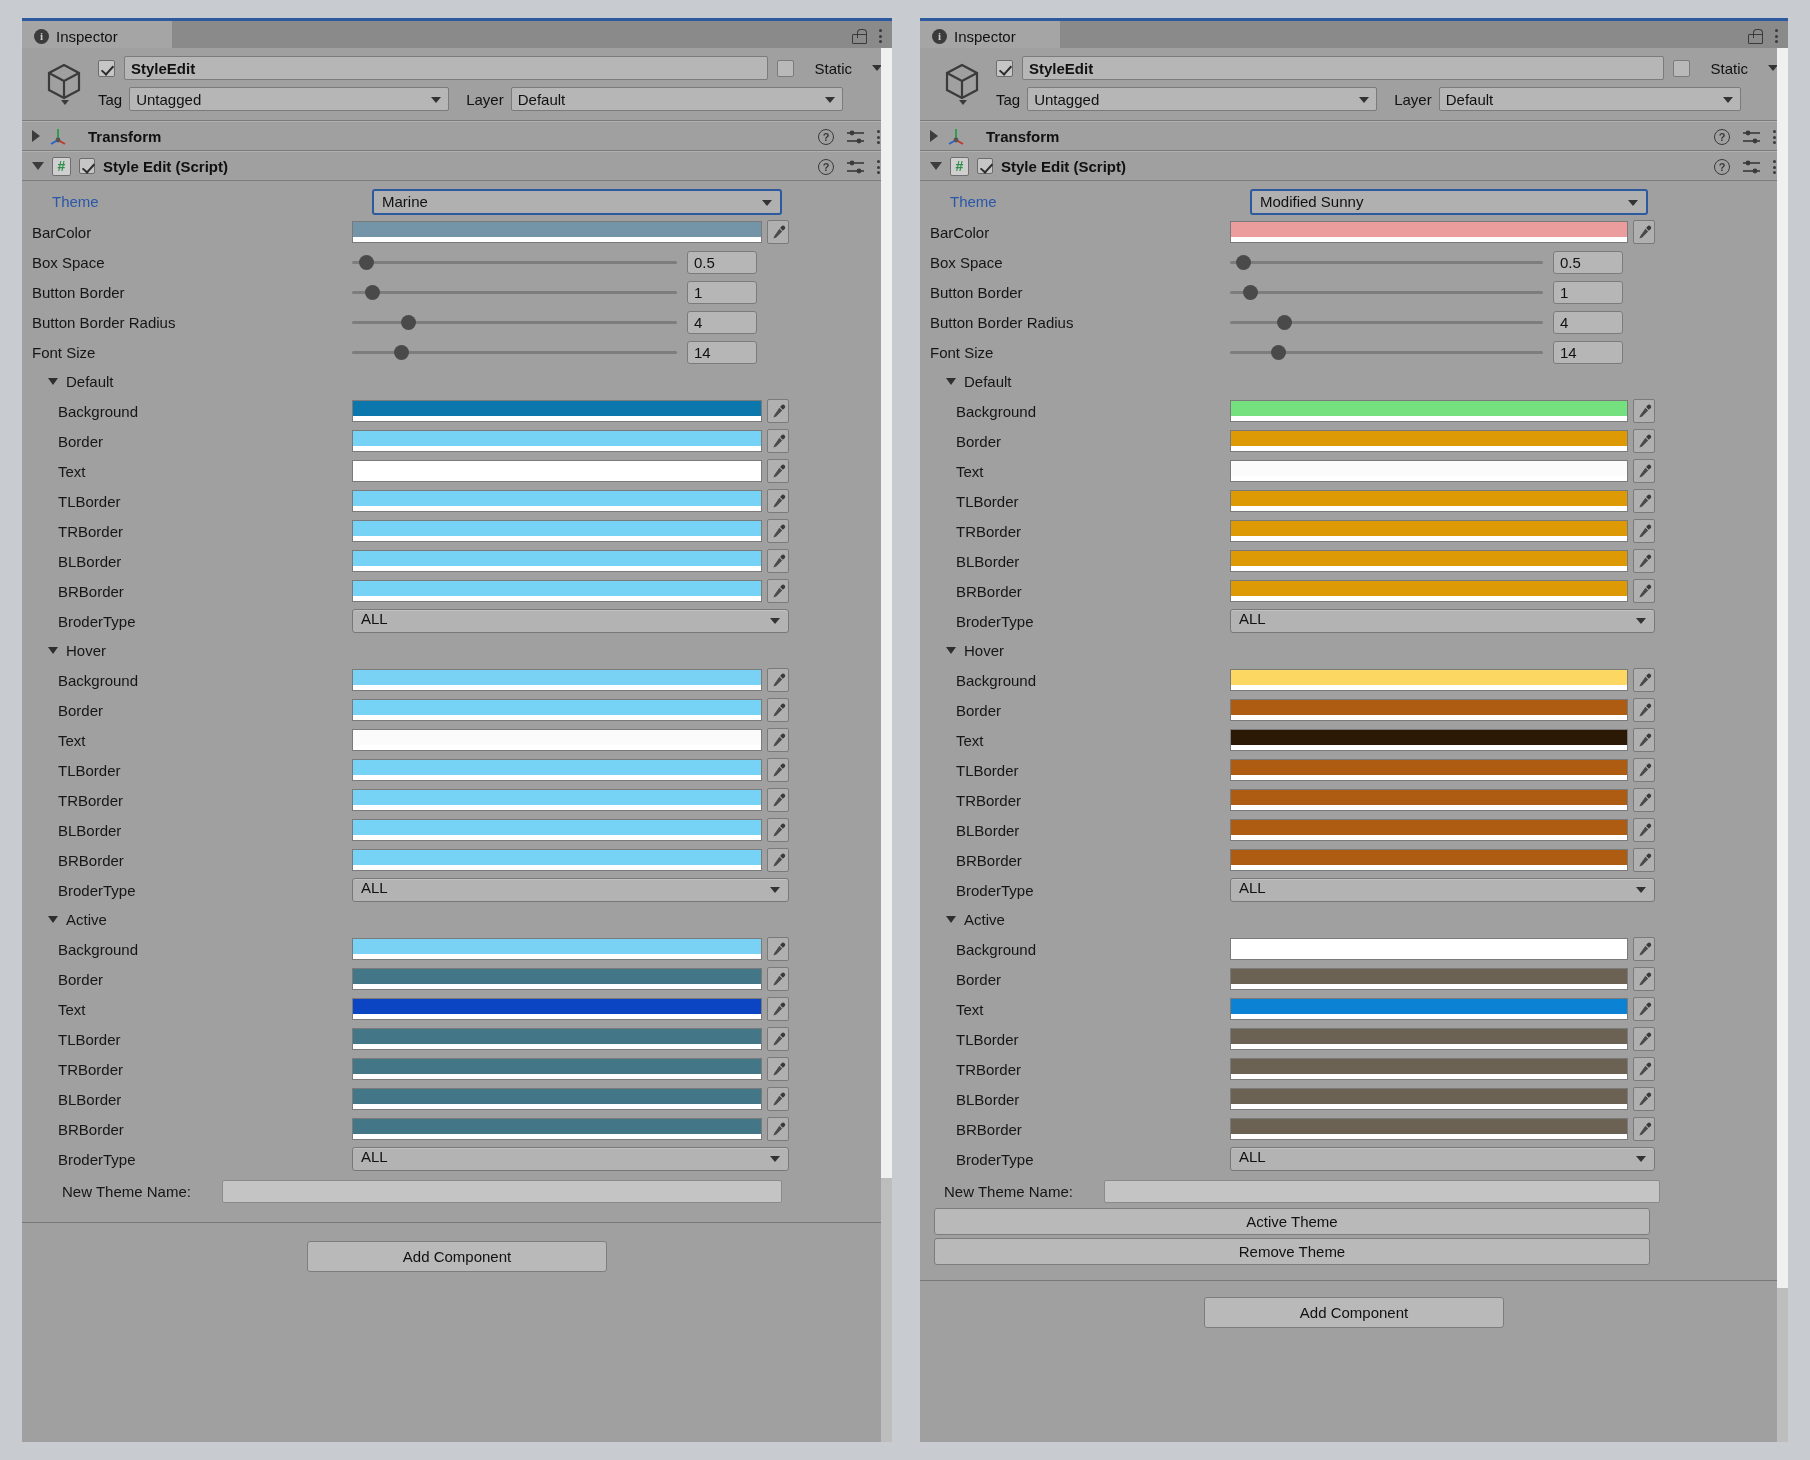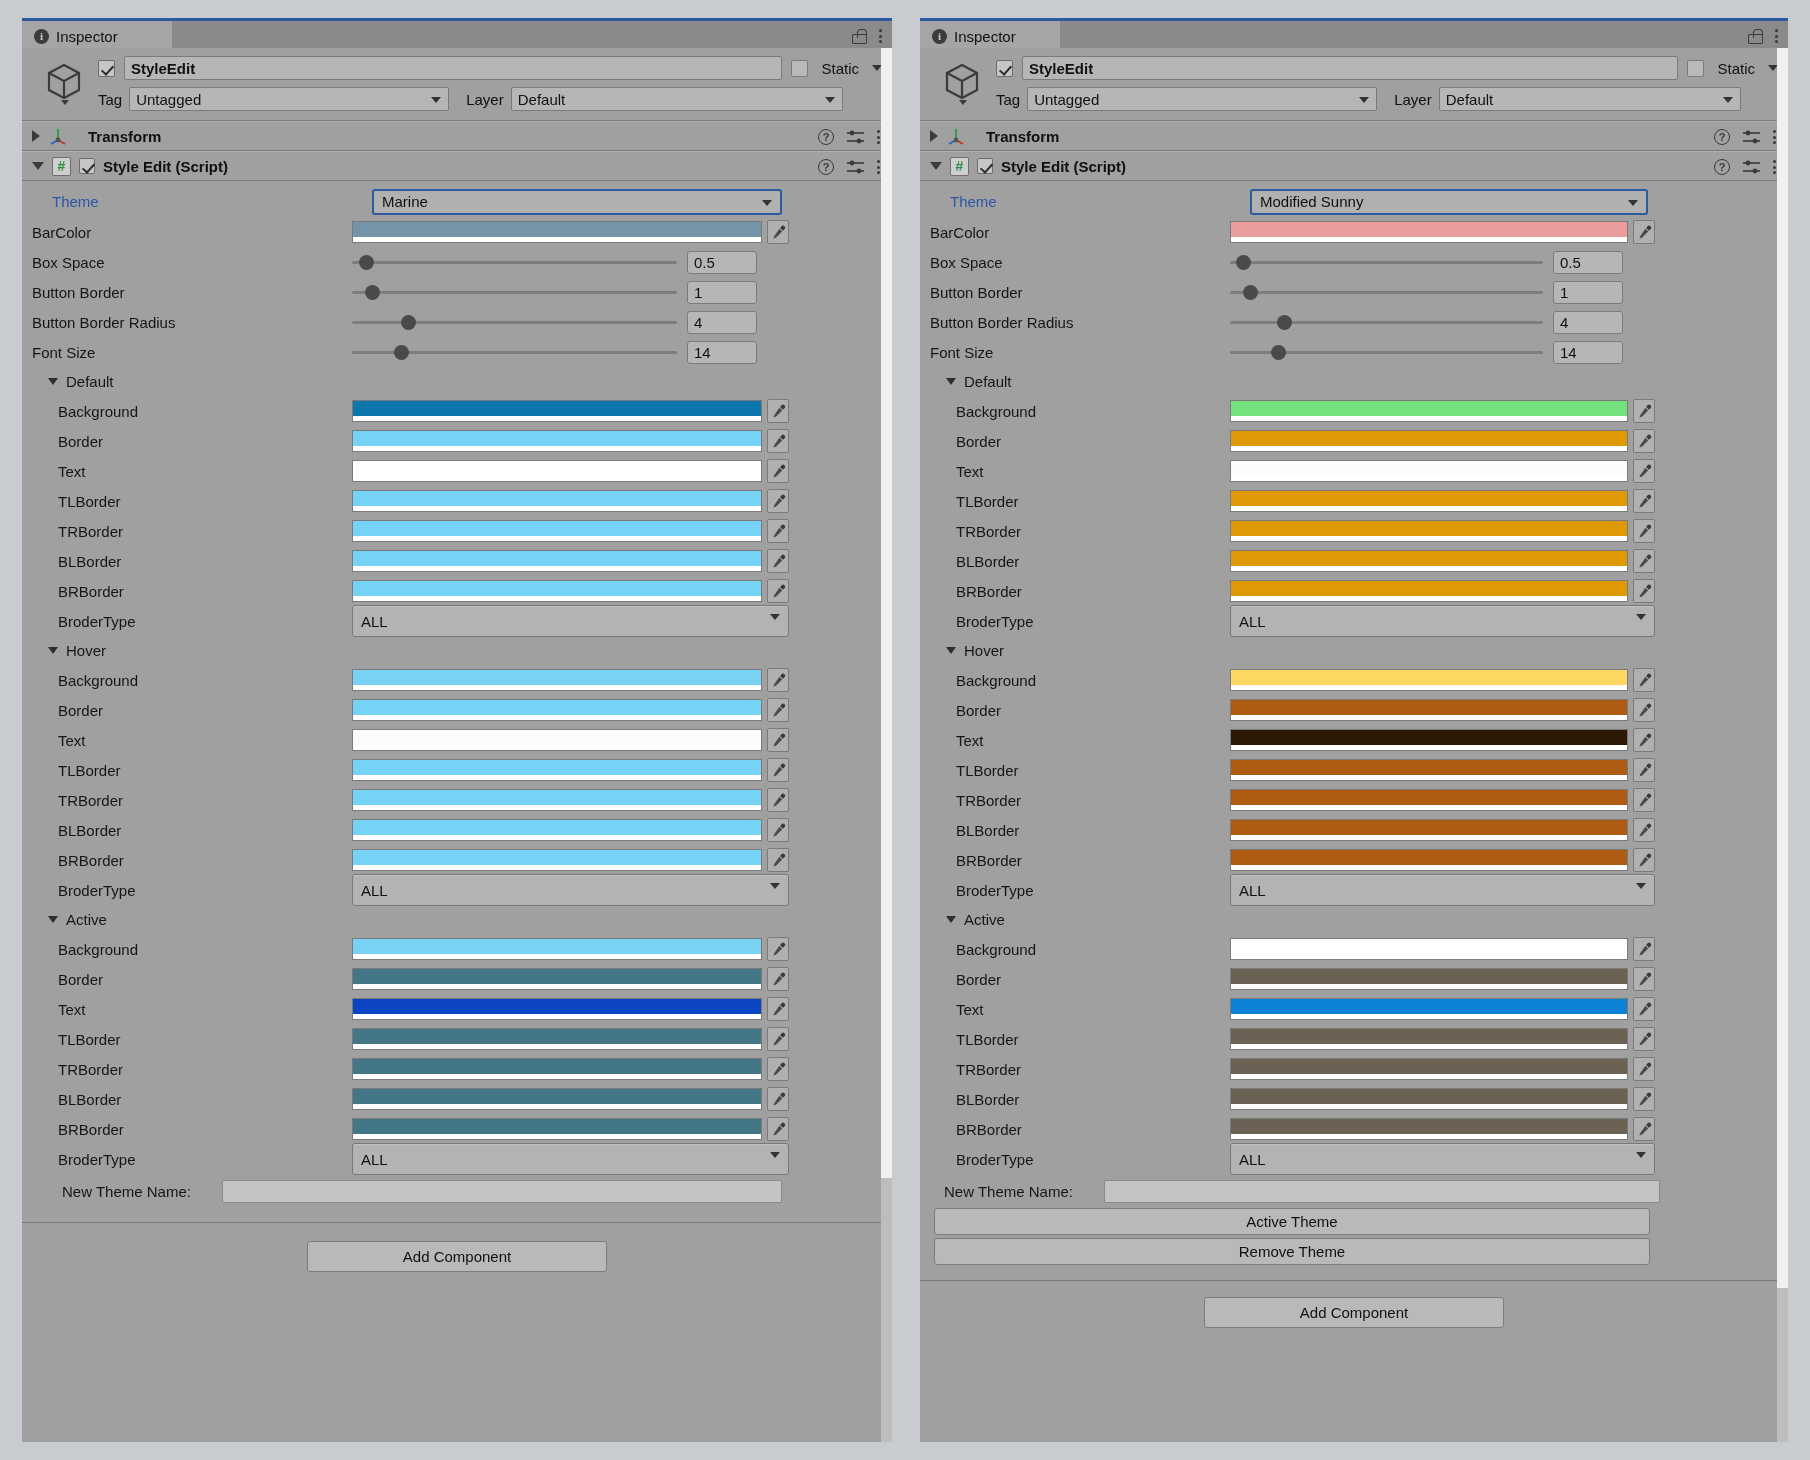--- a/index.html
+++ b/index.html
@@ -62,21 +62,21 @@
   .chk.on::after {
     content: ""; position: absolute; left: 4.5px; top: 2px; width: 5px; height: 10px;
     border: solid #2c2c2c; border-width: 0 2px 2px 0; transform: rotate(42deg);
   }
   .txtfield {
     background: #b6b6b6; border: 1px solid #7b7b7b; border-radius: 2px;
     height: 24px; font-size: 15px; color: #111; display: flex; align-items: center;
     padding: 0 6px;
   }
   .namefield { flex: 1; font-weight: bold; }
-  .static-wrap { display:flex; align-items:center; gap:13px; flex:none; }
+  .static-wrap { display:flex; align-items:center; gap:20px; flex:none; }
   .static-chk { width:17px;height:17px;background:#b9b9b9;border:1px solid #7b7b7b;border-radius:2px; }
   .static-lbl { font-size: 15px; color:#111; }
   .caret-sm {
     width: 0; height: 0; border-left: 5.5px solid transparent; border-right: 5.5px solid transparent;
     border-top: 6px solid #333;
   }
   .row-taglayer { display:flex; align-items:center; gap: 7px; margin-left: 66px; margin-top: 7px; }
   .mini-lbl { font-size: 15px; color: #111; flex:none; }
   .dropfield {
     background:#b6b6b6; border:1px solid #7b7b7b; border-radius:2px; height:24px;
@@ -118,22 +118,22 @@
 
   
   .theme-drop {
     background:#b0b0b0; border:2px solid #2d5a9e; border-radius:3px; height:26px;
     display:flex; align-items:center; padding:0 8px; font-size:15px; color:#111; position:relative;
   }
   .theme-drop .caret-sm { position:absolute; right:8px; top:9px; }
 
   
   .enum-drop {
-    background:#b3b3b3; border:1px solid #787878; border-radius:3px; height:32px;
-    display:flex; align-items:center; padding:0 8px; font-size:15px; color:#111; position:relative;
+    background:#b3b3b3; border:1px solid #787878; border-radius:3px; height:24px;
+    display:flex; padding:0 8px; font-size:15px; color:#111; position:relative;
     box-shadow: inset 0 1px 0 #c2c2c2;
   }
   .enum-drop .caret-sm { position:absolute; right:8px; top:8px; }
 
   
   .swatch-wrap { display:flex; align-items:center; gap: 5px; }
   .swatch {
     height: 22px; border: 1px solid #7a7a7a; position: relative; overflow:hidden;
     display:flex; flex-direction:column;
   }

